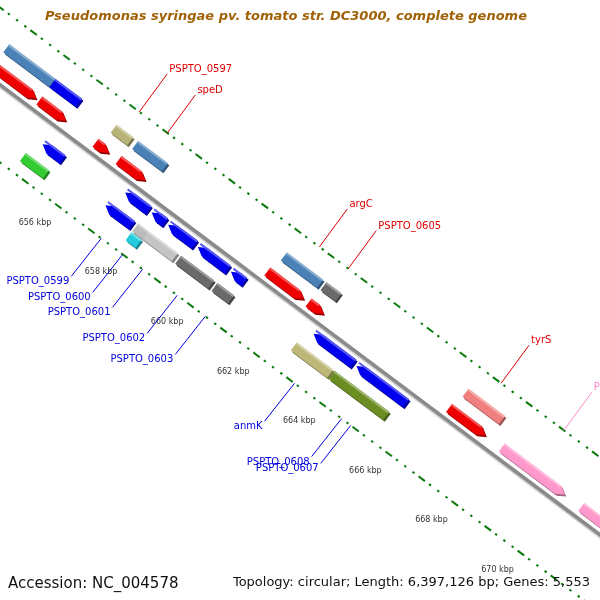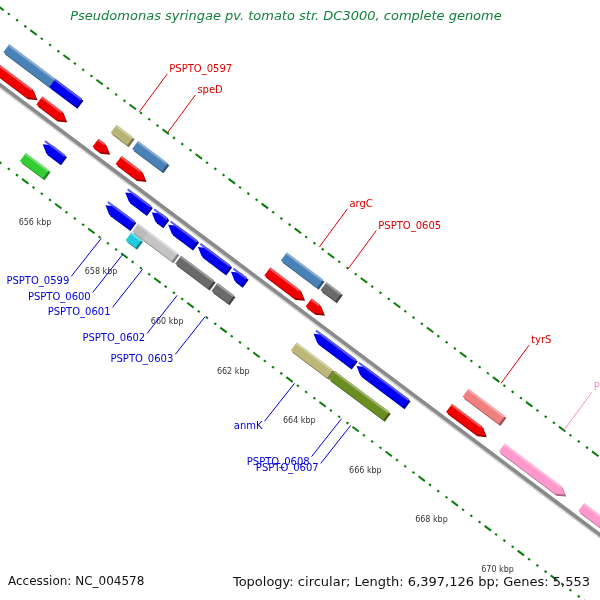--- a/index.html
+++ b/index.html
@@ -1,20 +1,20 @@
 <!DOCTYPE html>
 <html><head>
 <meta charset="utf-8">
 <style>
   html, body { margin: 0; padding: 0; background: #ffffff; }
   body { width: 600px; height: 600px; position: relative; overflow: hidden;
          font-family: "DejaVu Sans", sans-serif; }
   #title { position: absolute; top: 8px; left: 0; width: 572px; text-align: center;
-           font-style: italic; font-size: 13px; color: #15803d; }
-  #accession { position: absolute; left: 8px; top: 574px; font-size: 12px; color: #111; }
+           font-style: italic; font-size: 13px; color: #a16207; font-weight: bold; }
+  #accession { position: absolute; left: 8px; top: 574px; font-size: 15px; color: #111; }
   #summary { position: absolute; right: 10px; top: 574px; font-size: 13px; color: #111; }
   #map { position: absolute; left: 0; top: 0; }
   .lbl { font-family: "DejaVu Sans", sans-serif; font-size: 10px; }
   .tick-lbl { font-family: "DejaVu Sans", sans-serif; font-size: 8px; fill: #333; }
 </style>
 </head>
 <body>
 
 <div id="title">Pseudomonas syringae pv. tomato str. DC3000, complete genome</div>
 

